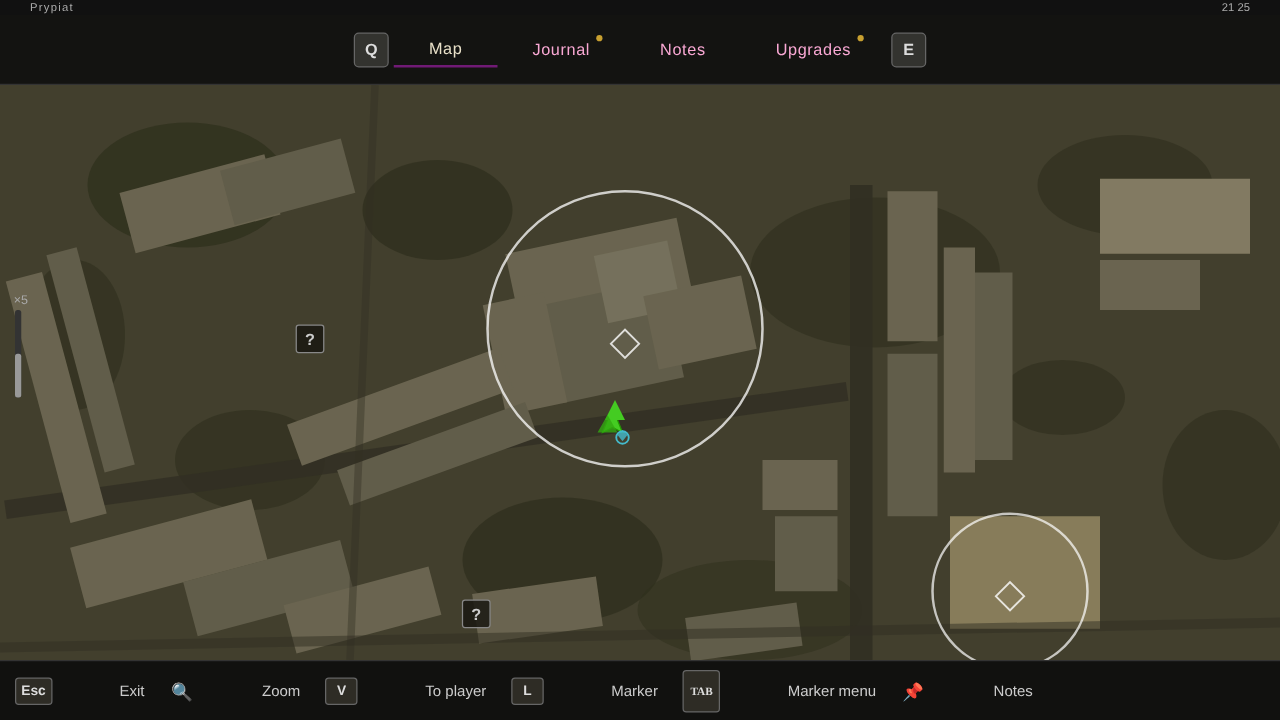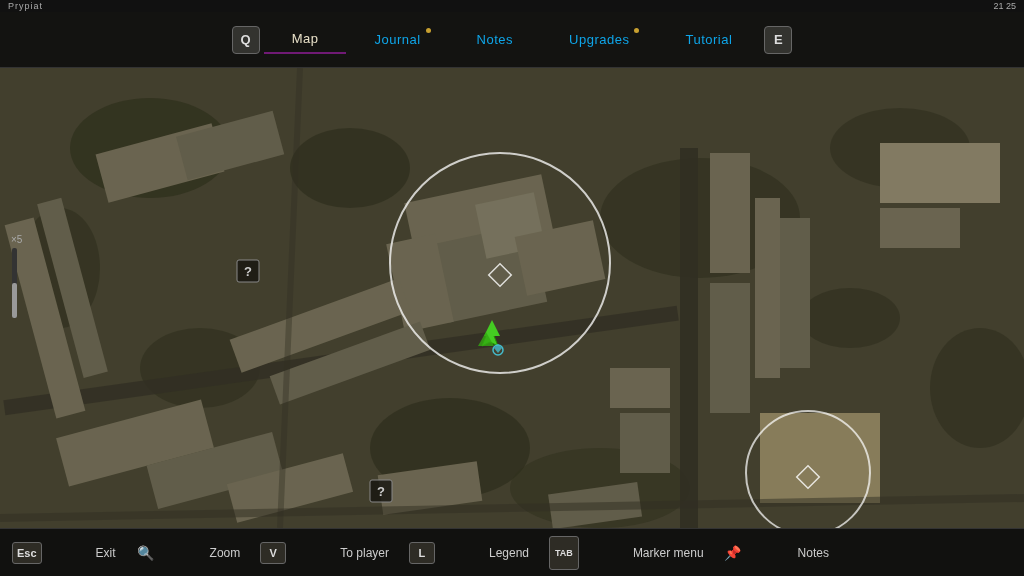--- a/index.html
+++ b/index.html
@@ -16,21 +16,21 @@
     #top-bar {
       position: absolute;
       top: 0;
       left: 0;
       width: 100%;
       height: 12px;
       background: #111;
       display: flex;
       align-items: center;
       justify-content: space-between;
-      padding: 0 8px;
+      padding: 0 24px;
       z-index: 10;
     }
     #top-bar .location-name {
       font-size: 9px;
       color: #aaa;
       letter-spacing: 1px;
     }
     #top-bar .time {
       font-size: 9px;
       color: #aaa;
@@ -66,21 +66,21 @@
       margin: 0 4px;
     }
     .nav-tabs {
       display: flex;
       align-items: center;
       gap: 0;
     }
     .nav-tab {
       padding: 6px 28px;
       font-size: 13px;
-      color: #0ea5e9;
+      color: #f9a8d4;
       cursor: pointer;
       position: relative;
       letter-spacing: 0.5px;
       text-transform: capitalize;
     }
     .nav-tab.active {
       color: #e8e0c8;
       border-bottom: 2px solid #701a75;
     }
     .nav-tab .dot {
@@ -142,20 +142,21 @@
       background: rgba(50,48,40,0.9);
       border: 1px solid #666;
       border-radius: 3px;
       font-size: 11px;
       color: #ddd;
       font-weight: bold;
     }
     .key-badge.tab-key {
       font-size: 9px;
       padding: 16px 5px;
+      font-family: Liberation Serif, serif;
     }
     .bottom-btn-label {
       font-size: 12px;
       color: #ccc;
       margin-left: 48px;
     }
     .bottom-icon {
       width: 20px;
       height: 20px;
       display: flex;
@@ -191,23 +192,20 @@
       <span>Journal</span>
       <span class="dot"></span>
     </div>
     <div class="nav-tab">
       <span>Notes</span>
     </div>
     <div class="nav-tab" style="position:relative">
       <span>Upgrades</span>
       <span class="dot" style="background:#c8a030;"></span>
     </div>
-    <div class="nav-tab">
-      <span>Tutorial</span>
-    </div>
   </div>
   <div class="nav-key-btn">E</div>
 </div>
 
 <div id="map-area">
   <div id="map-canvas">
 
     <svg id="map-svg" viewBox="0 0 1024 460" xmlns="http://www.w3.org/2000/svg">
 
       <rect width="1024" height="460" fill="#4a4835"></rect>
@@ -308,21 +306,21 @@
     <span class="bottom-btn-label">Zoom</span>
   </div>
 
   <div class="bottom-btn">
     <span class="key-badge">V</span>
     <span class="bottom-btn-label">To player</span>
   </div>
 
   <div class="bottom-btn">
     <span class="key-badge">L</span>
-    <span class="bottom-btn-label">Legend</span>
+    <span class="bottom-btn-label">Marker</span>
   </div>
 
   <div class="bottom-btn">
     <span class="key-badge tab-key">TAB</span>
     <span class="bottom-btn-label">Marker menu</span>
   </div>
 
   <div class="bottom-btn">
     <span class="bottom-icon">📌</span>
     <span class="bottom-btn-label">Notes</span>

